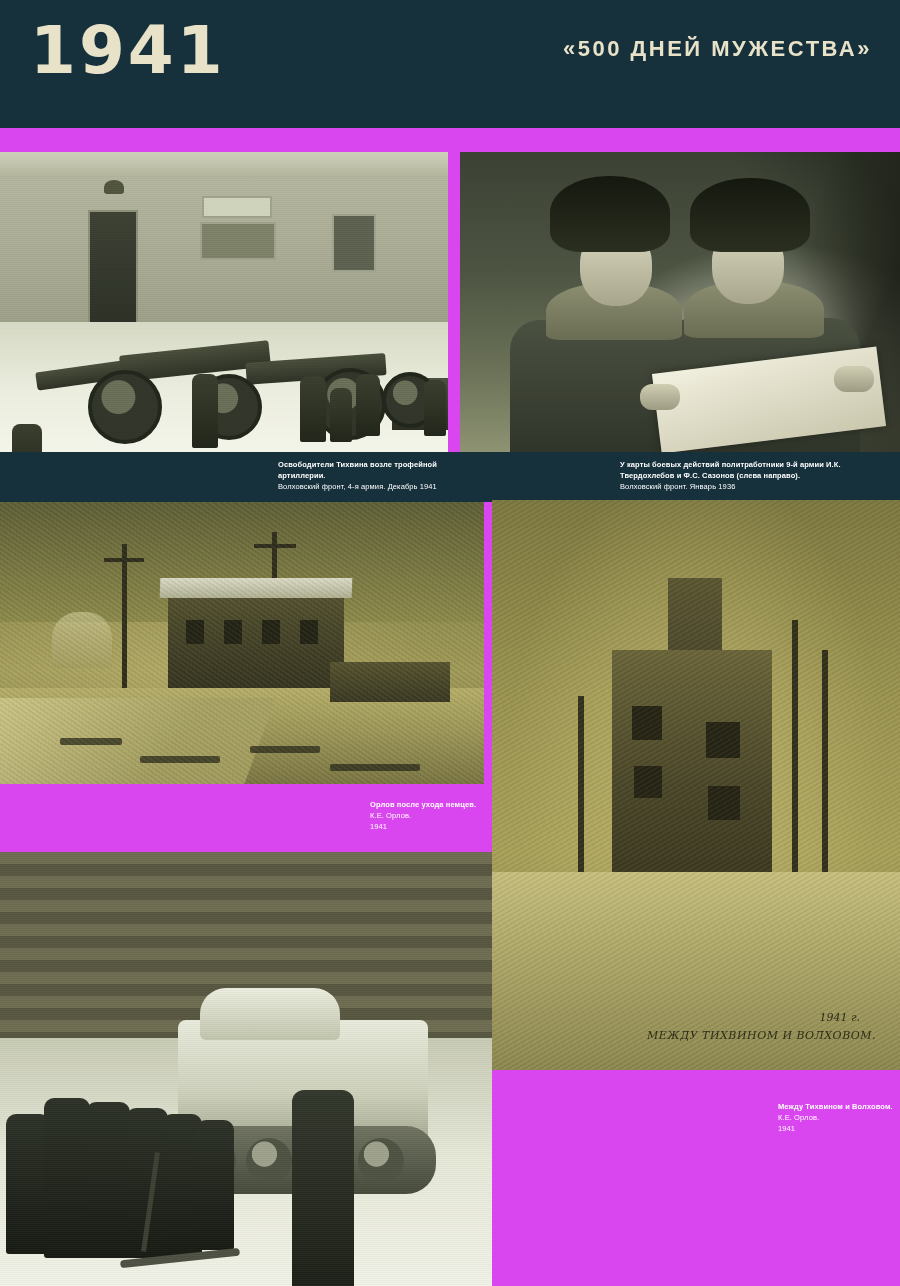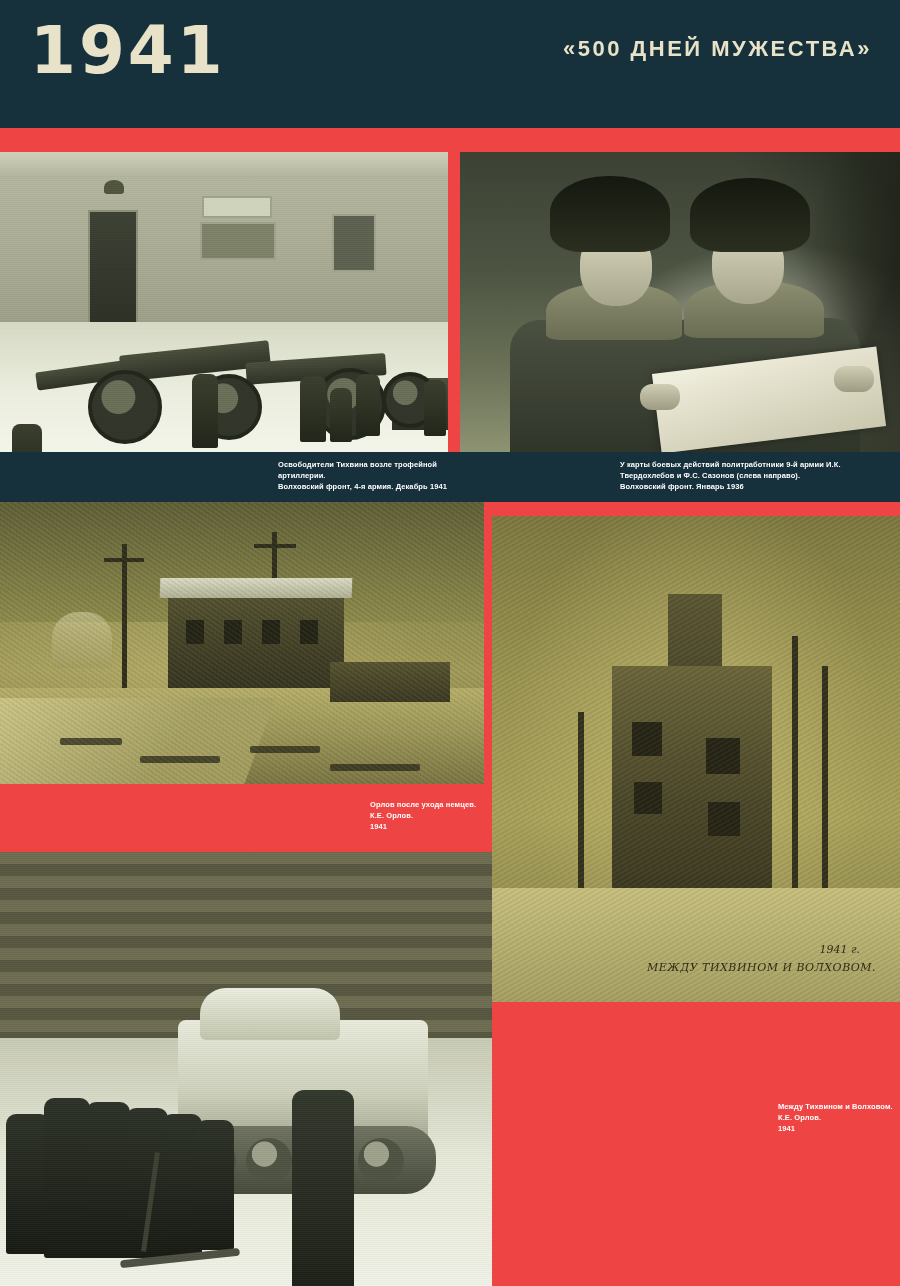--- a/index.html
+++ b/index.html
@@ -45,42 +45,42 @@
     color: #e8e2c8;
     font-family: "Liberation Sans", sans-serif;
   }
 
   
   .sheet {
     position: absolute;
     left: 0; top: 128px;
     width: 900px;
     height: 1158px;
-    background: #ef4444;
+    background: #d946ef;
   }
 
   .panel {
     position: absolute;
     overflow: hidden;
   }
 
   .caption {
     position: absolute;
     color: #ffffff;
     font-size: 7.5px;
     line-height: 1.45;
     letter-spacing: 0.1px;
   }
   .caption .ttl {
     font-weight: bold;
     display: block;
   }
   .caption .sub {
     display: block;
-    font-weight: bold;
+    font-weight: normal;
   }
 
   
   #photo-artillery {
     left: 0; top: 24px;
     width: 448px; height: 300px;
     background:
       radial-gradient(ellipse at 20% 85%, rgba(235,238,230,0.95) 0%, rgba(210,215,200,0.0) 45%),
       linear-gradient(180deg, #9aa08a 0%, #b9bda6 38%, #cfd2bc 62%, #e4e6d6 100%);
   }
@@ -266,22 +266,22 @@
     position: absolute; left: 330px; top: 160px; width: 120px; height: 40px;
     background: linear-gradient(180deg,#56532f,#3a3821);
   }
   #drawing-tikhvin .grain {
     position: absolute; inset: 0;
     background: repeating-linear-gradient(35deg, rgba(0,0,0,0.05) 0 2px, rgba(255,255,255,0.04) 2px 4px);
   }
 
   
   #drawing-volkhov {
-    left: 492px; top: 388px;
-    width: 408px; height: 486px;
+    left: 492px; top: 372px;
+    width: 408px; height: 570px;
     background:
       radial-gradient(ellipse at 50% 45%, rgba(205,195,120,0.6) 0%, rgba(120,112,60,0) 65%),
       linear-gradient(180deg,#7d783f 0%, #9b9450 35%, #a8a159 62%, #847e45 100%);
   }
   #drawing-volkhov .ruin {
     position: absolute; left: 120px; top: 150px; width: 160px; height: 230px;
     background: linear-gradient(180deg,#6a6539 0%, #4a4628 60%, #3b381f 100%);
   }
   #drawing-volkhov .tower {
     position: absolute; left: 176px; top: 78px; width: 54px; height: 110px;

